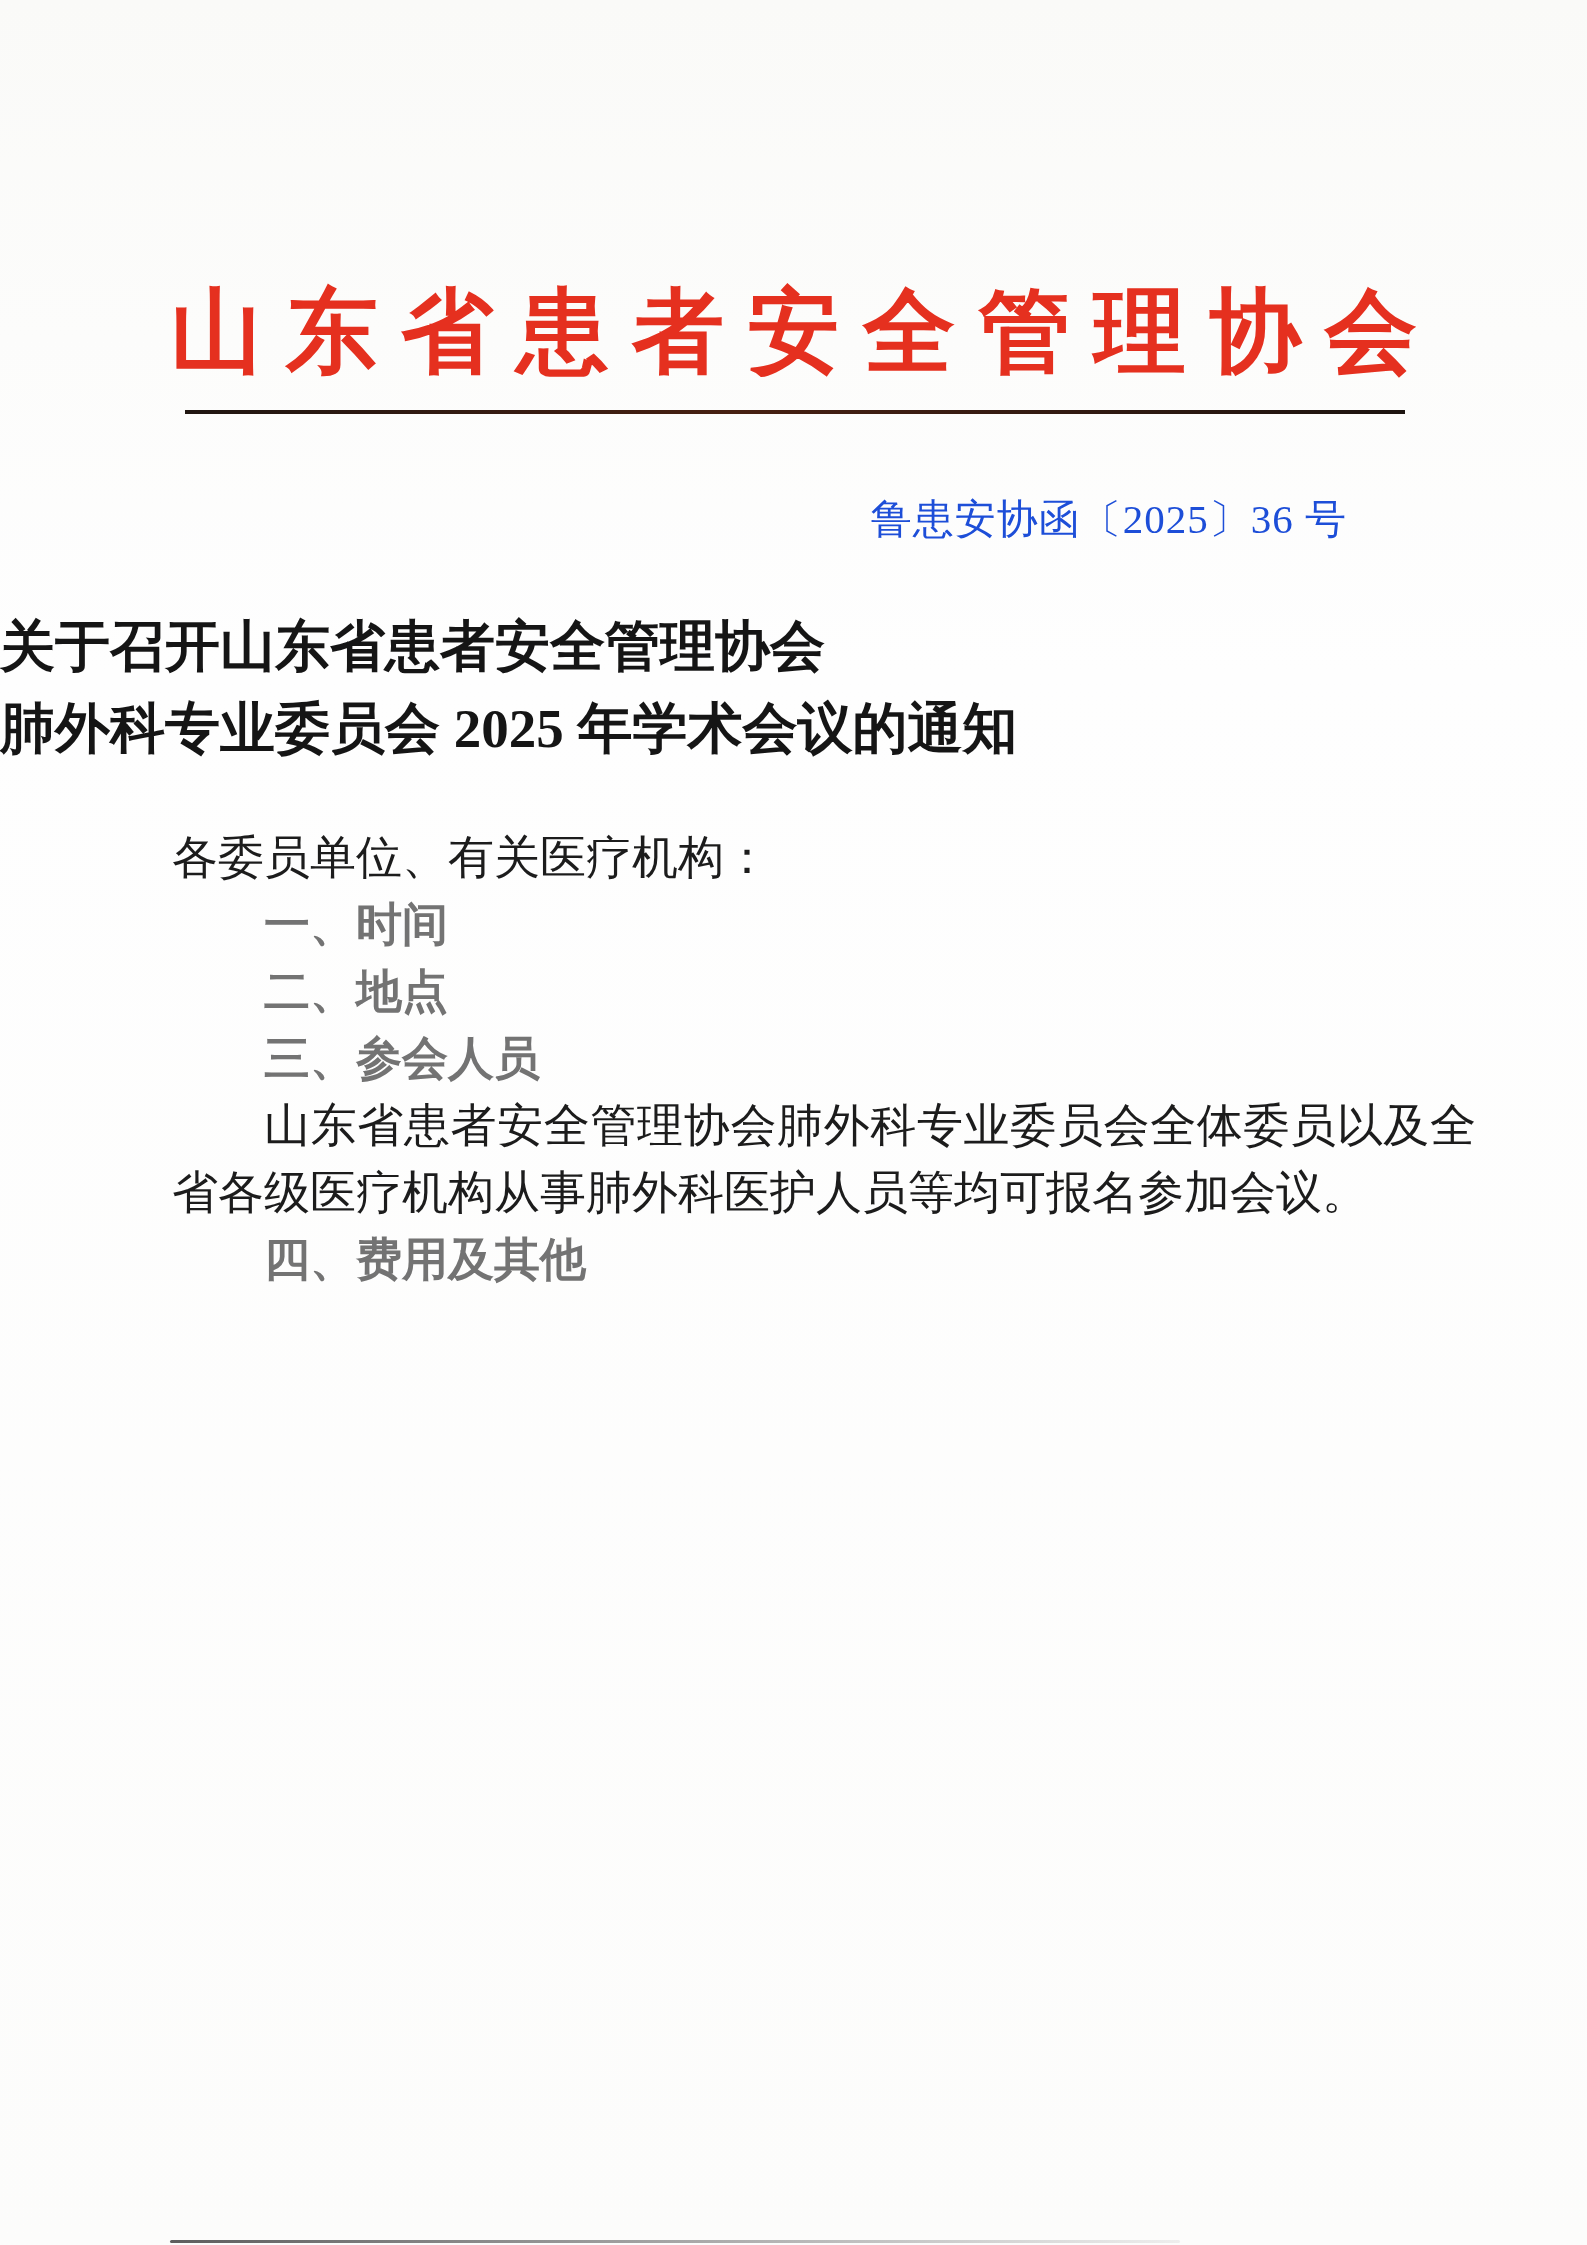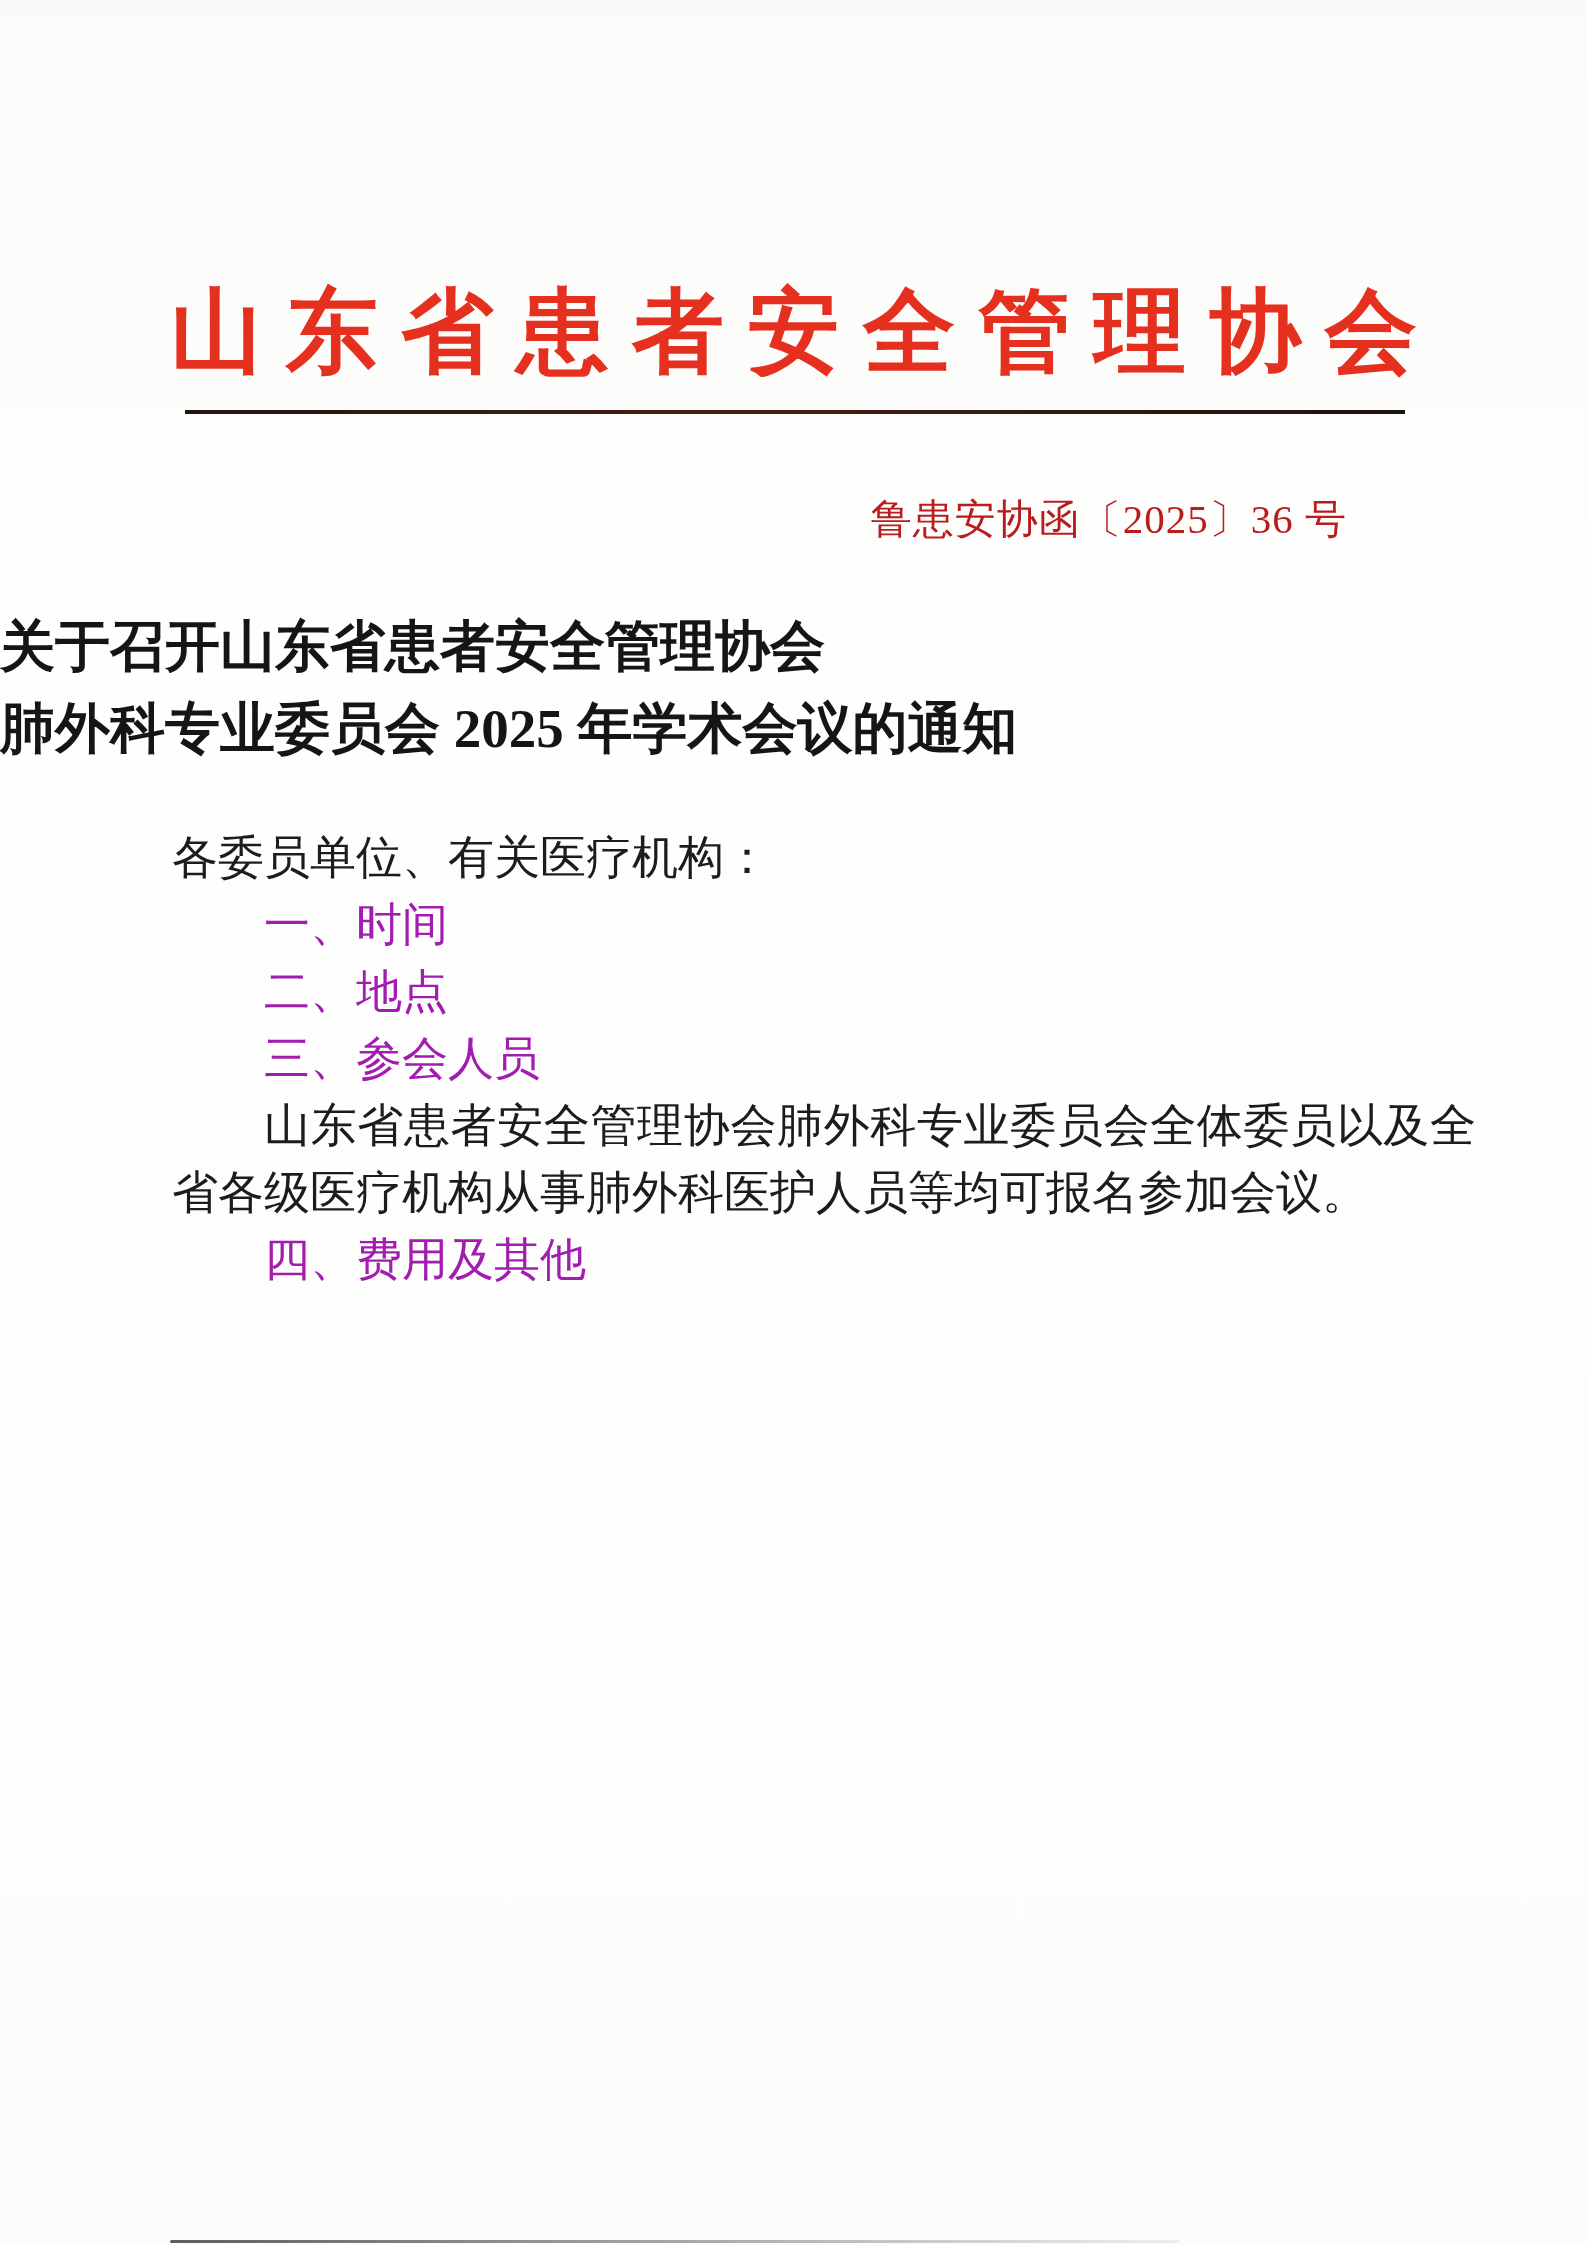--- a/index.html
+++ b/index.html
@@ -36,21 +36,21 @@
     width: 1220px;
     height: 4px;
     background: linear-gradient(90deg, #201611, #472012 45%, #1d1410);
   }
   .doc-number {
     position: absolute;
     top: 492px;
     right: 240px;
     font-size: 41px;
     letter-spacing: 1px;
-    color: #b91c1c;
+    color: #1d4ed8;
     white-space: nowrap;
   }
   .notice-title {
     position: absolute;
     top: 606px;
     left: 0;
     width: 100%;
     font-size: 55px;
     line-height: 82px;
     font-weight: 700;
@@ -70,22 +70,22 @@
   }
   .doc-body p {
     margin: 0;
     padding: 0;
   }
   .indent {
     text-indent: 2em;
   }
   .section-heading {
     text-indent: 2em;
-    font-weight: 400;
-    color: #a21caf;
+    font-weight: 700;
+    color: #737373;
   }
   .bottom-edge {
     position: absolute;
     bottom: 2px;
     left: 170px;
     width: 1010px;
     height: 3px;
     border-radius: 2px;
     background: linear-gradient(90deg, rgba(55,55,55,.8), rgba(130,130,130,.35) 80%, rgba(160,160,160,.15));
   }

